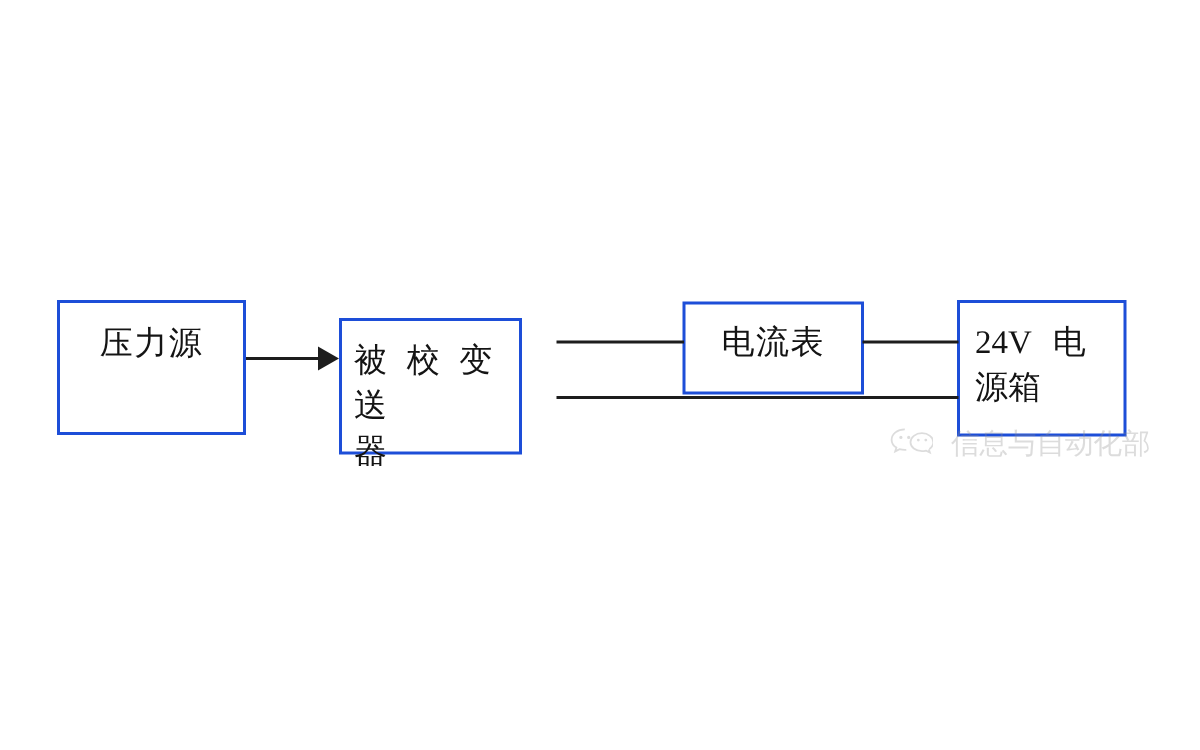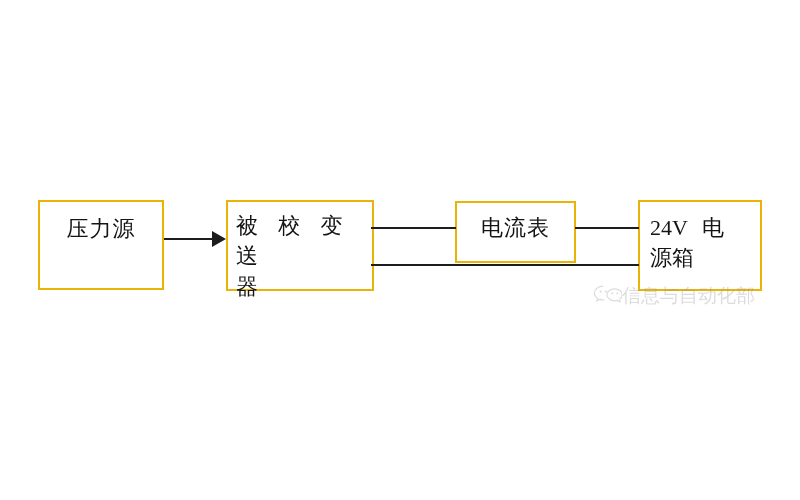--- a/index.html
+++ b/index.html
@@ -18,21 +18,21 @@
     position: relative;
     width: 800px;
     height: 500px;
     background: #ffffff;
   }
 
   
   .block {
     position: absolute;
     box-sizing: border-box;
-    border: 2px solid #eab308;
+    border: 2px solid #1d4ed8;
     background: #ffffff;
     color: #141414;
     font-family: "Liberation Sans", sans-serif;
   }
   .block .label {
     position: absolute;
     left: 0;
     right: 0;
     text-align: center;
     line-height: 1.32;
@@ -49,24 +49,23 @@
   }
   #block-pressure-source .label {
     top: 12px;
     font-size: 22px;
     letter-spacing: 1px;
   }
 
   
   #block-transmitter {
     left: 226px;
-    top: 200px;
-    width: 148px;
+    top: 212px;
+    width: 122px;
     height: 91px;
-    font-family: Liberation Mono, monospace;
   }
   #block-transmitter .label {
     top: 11px;
     left: 8px;
     right: 8px;
     text-align: left;
     font-size: 22px;
     line-height: 1.38;
     letter-spacing: 3.5px;
   }
@@ -81,21 +80,21 @@
   #block-ammeter .label {
     top: 10px;
     font-size: 22px;
     letter-spacing: 1px;
   }
 
   
   #block-power-supply {
     left: 638px;
     top: 200px;
-    width: 124px;
+    width: 113px;
     height: 91px;
   }
   #block-power-supply .label {
     top: 11px;
     left: 10px;
     right: 6px;
     text-align: left;
     font-size: 22px;
     line-height: 1.38;
   }
@@ -147,21 +146,21 @@
     width: 268px;
   }
 
   
   #watermark {
     position: absolute;
     left: 592px;
     top: 283px;
     display: flex;
     align-items: center;
-    gap: 0;
+    gap: 12px;
     opacity: 0.30;
     pointer-events: none;
   }
   #watermark .wm-logo {
     position: relative;
     width: 30px;
     height: 24px;
     flex: none;
   }
   #watermark .wm-text {

